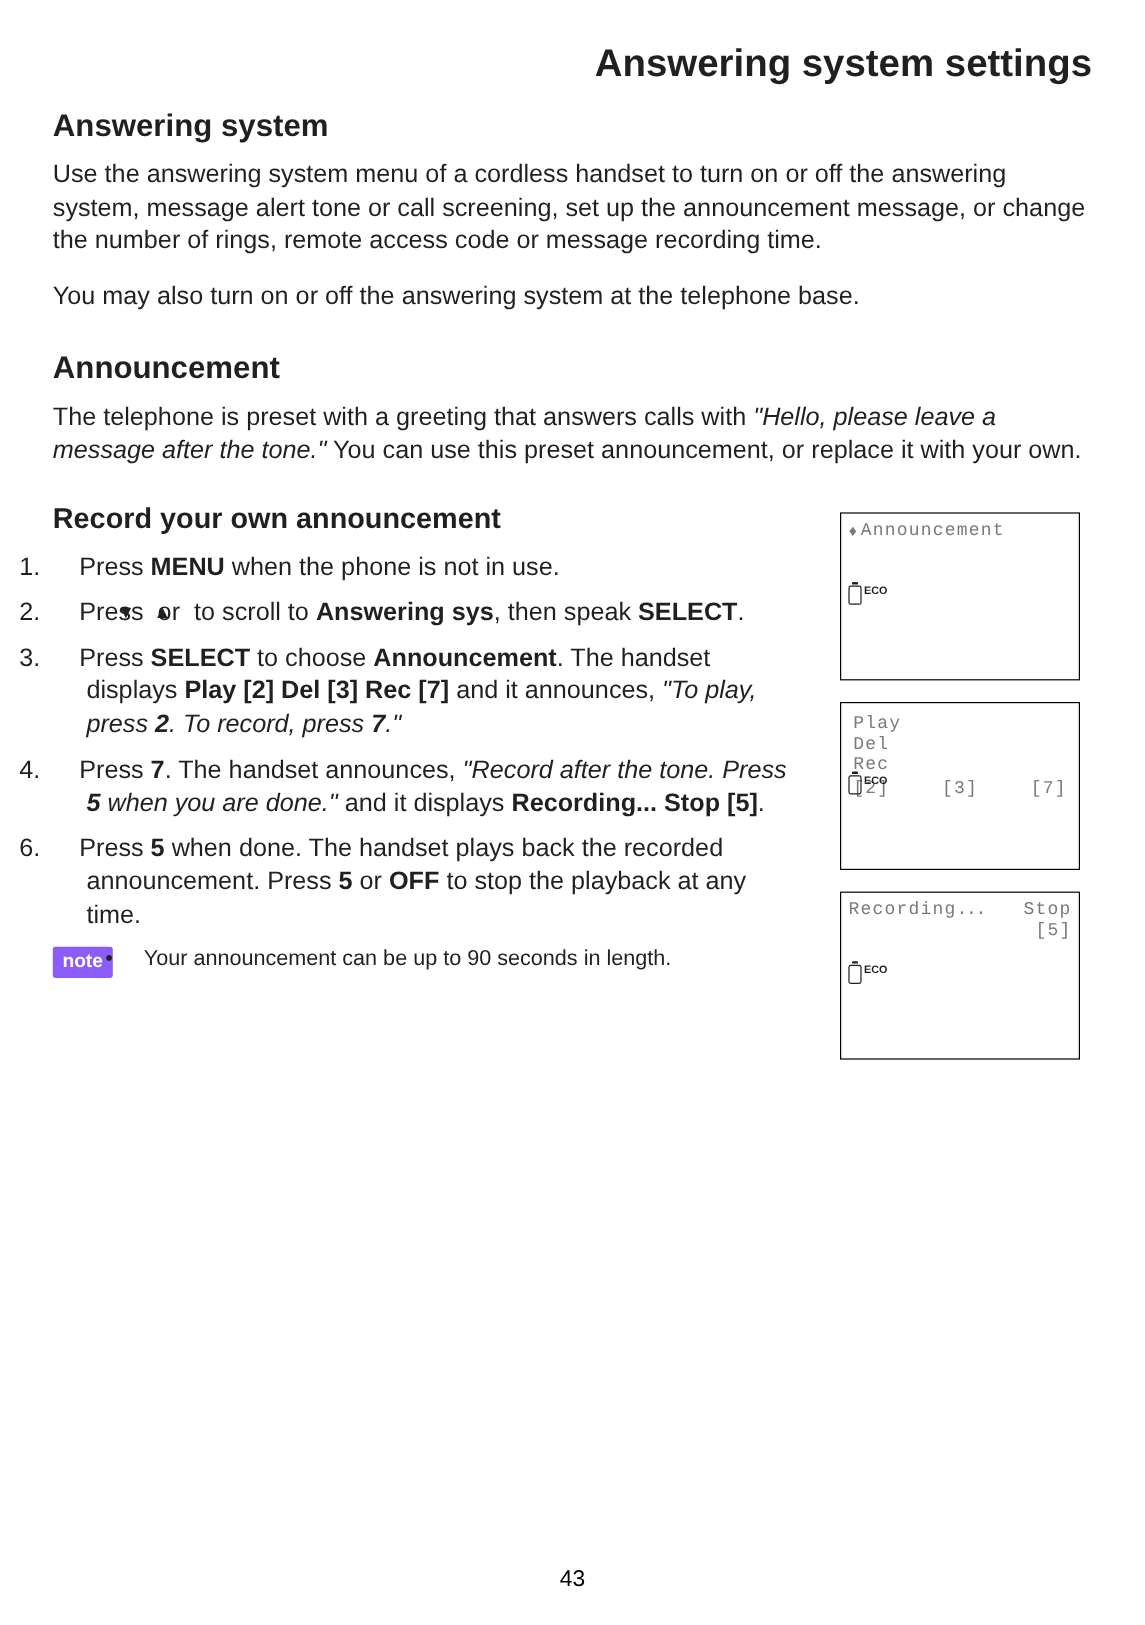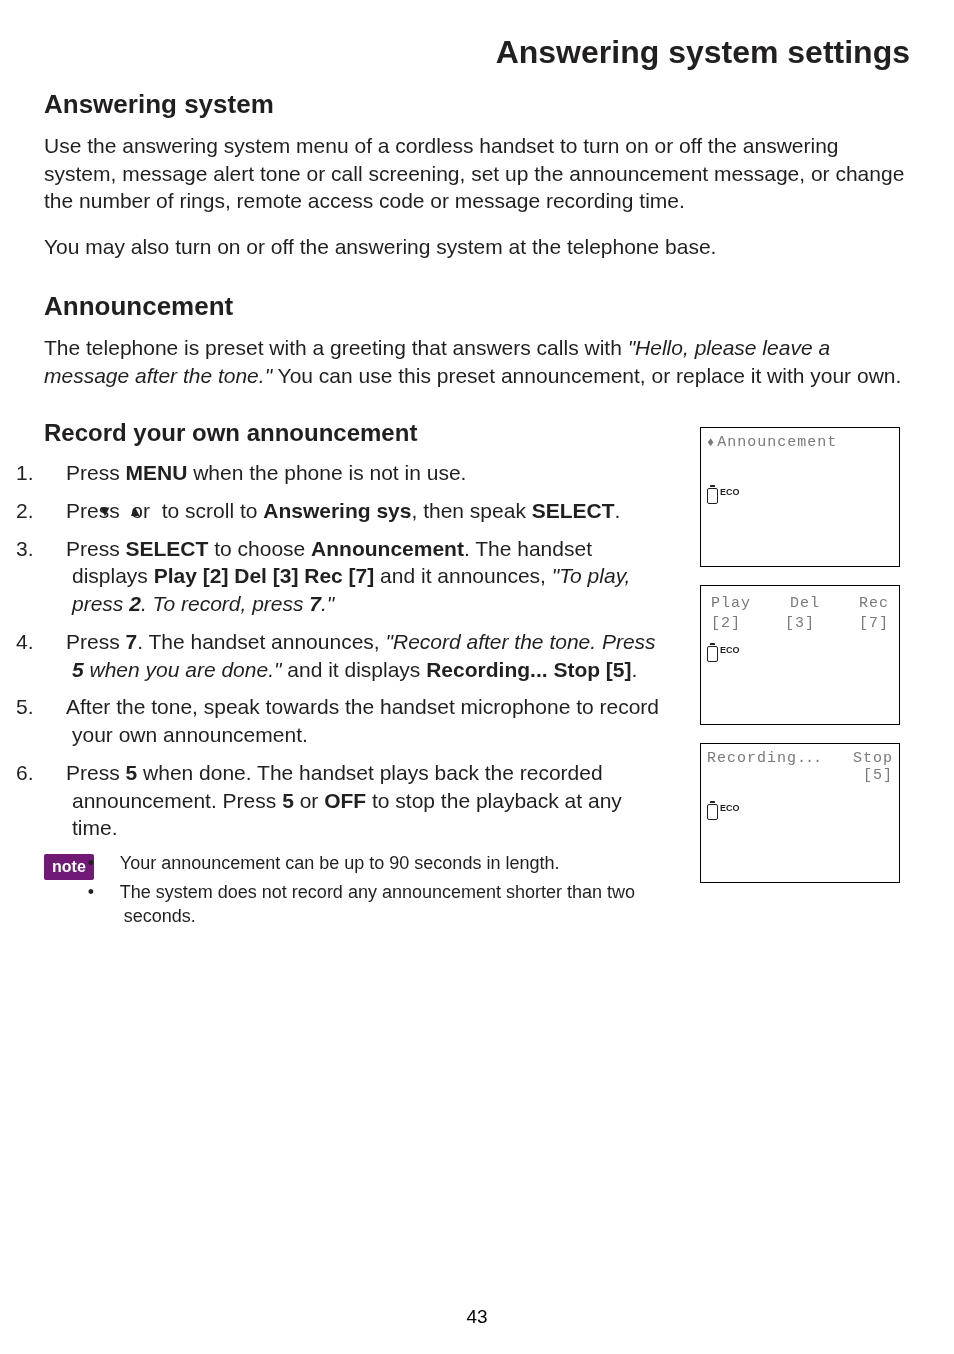--- a/index.html
+++ b/index.html
@@ -53,21 +53,21 @@
     .bold { font-weight: bold; }
     .bold-italic { font-weight: bold; font-style: italic; }
     .tri { display: inline-block; font-size: 15px; position: relative; top: -2px; }
     .note-row {
       display: flex;
       align-items: flex-start;
       gap: 10px;
       margin-top: 10px;
     }
     .note-badge {
-      background: #701a75;
+      background: #8b5cf6;
       color: #fff;
       font-size: 16px;
       font-weight: bold;
       padding: 4px 8px;
       border-radius: 2px;
       margin-top: 2px;
     }
     .note-list { list-style: none; }
     .note-item {
       font-size: 18px;
@@ -99,20 +99,21 @@
       display: inline-block;
       font-size: 12px;
       line-height: 1;
       transform: scaleY(1.1);
     }
     .screen-row2 {
       display: flex;
       justify-content: space-between;
       margin-top: 3px;
       padding: 0 4px;
+      flex-direction: column;
     }
     .screen-row3 {
       display: flex;
       justify-content: space-between;
       margin-top: 3px;
       padding: 0 4px;
     }
     .eco-row {
       position: absolute;
       left: 6px;
@@ -179,29 +180,27 @@
 <div class="section-gap"></div>
 
 <div class="columns">
   <div class="left-col">
     <h3>Record your own announcement</h3>
     <ol id="steps-list">
         <li><span class="num">1.</span><span>Press </span><span class="bold">MENU</span><span> when the phone is not in use.</span></li>
         <li><span class="num">2.</span><span>Press </span><span class="tri">▼</span><span> or </span><span class="tri">▲</span><span> to scroll to </span><span class="bold">Answering sys</span><span>, then speak </span><span class="bold">SELECT</span><span>.</span></li>
         <li><span class="num">3.</span><span>Press </span><span class="bold">SELECT</span><span> to choose </span><span class="bold">Announcement</span><span>. The handset displays </span><span class="bold">Play [2] Del [3] Rec [7]</span><span> and it announces, </span><span class="italic">"To play, press </span><span class="bold-italic">2</span><span class="italic">. To record, press </span><span class="bold-italic">7</span><span class="italic">."</span></li>
         <li><span class="num">4.</span><span>Press </span><span class="bold">7</span><span>. The handset announces, </span><span class="italic">"Record after the tone. Press </span><span class="bold-italic">5</span><span class="italic"> when you are done."</span><span>  and it displays </span><span class="bold">Recording... Stop [5]</span><span>.</span></li>
-        <li><span class="num">5.</span><span>After the tone, speak towards the handset microphone to record your own announcement.</span></li>
         <li><span class="num">6.</span><span>Press </span><span class="bold">5</span><span> when done. The handset plays back the recorded announcement. Press </span><span class="bold">5</span><span> or </span><span class="bold">OFF</span><span> to stop the playback at any time.</span></li>
       </ol>
 
     <div class="note-row">
       <div class="note-badge">note</div>
       <ul class="note-list" id="notes-list">
           <li class="note-item"><span class="bullet">•</span><span>Your announcement can be up to 90 seconds in length.</span></li>
-          <li class="note-item"><span class="bullet">•</span><span>The system does not record any announcement shorter than two seconds.</span></li>
         </ul>
     </div>
   </div>
 
   <div class="right-col">
 
     <div class="screen">
       <div class="screen-top-line">
         <span class="updown-arrow">♦</span>
         <span>Announcement</span>

